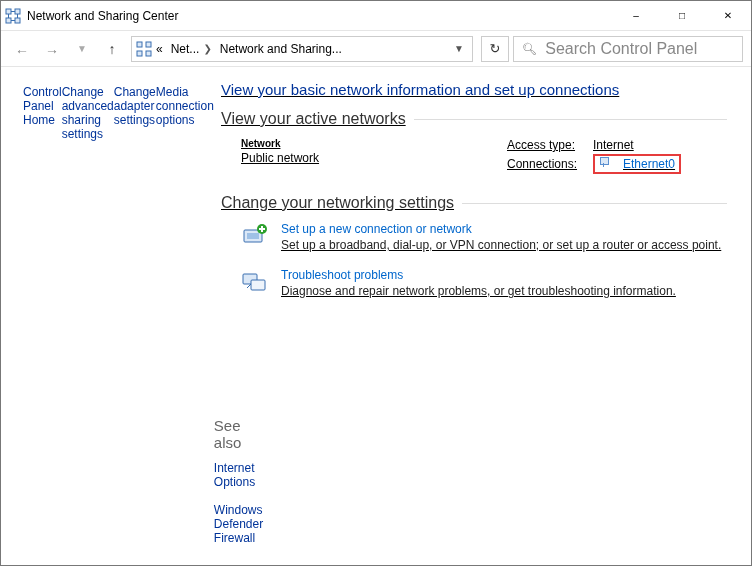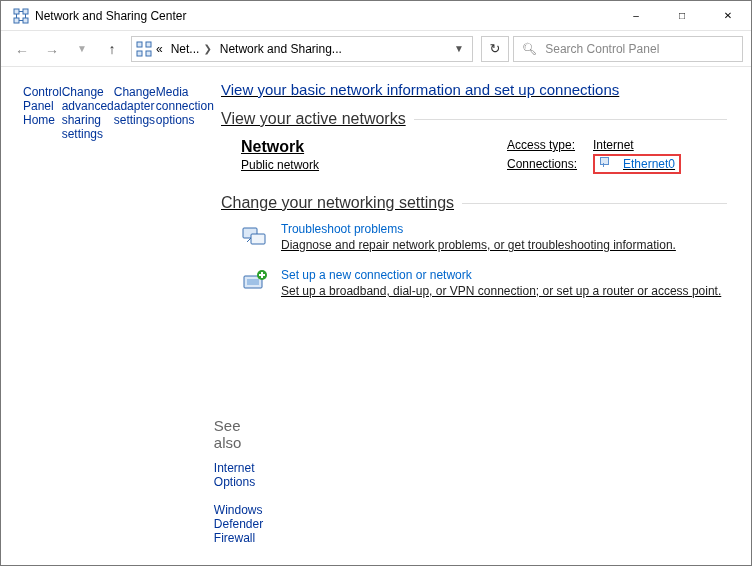--- a/index.html
+++ b/index.html
@@ -13,21 +13,21 @@
     border: 1px solid #777;
     display: flex;
     flex-direction: column;
     overflow: hidden;
   }
   
   .titlebar {
     height: 30px;
     display: flex;
     align-items: center;
-    padding: 0 0 0 12px;
+    padding: 0 0 0 4px;
     border-bottom: 1px solid #e5e5e5;
   }
   .titlebar .app-icon {
     width: 16px; height: 16px; margin-right: 6px;
     display: inline-flex; align-items: center; justify-content: center;
   }
   .titlebar .title { font-size: 12px; }
   .win-controls { margin-left: auto; display: flex; }
   .win-btn {
     width: 46px; height: 30px;
@@ -79,21 +79,21 @@
   }
   .search {
     width: 230px; height: 26px;
     border: 1px solid #ccc;
     display: flex; align-items: center;
     padding: 0 8px;
     color: #777;
     gap: 8px;
   }
   .search input {
-    border: none; outline: none; font-size: 12px; color: #000000;
+    border: none; outline: none; font-size: 16px; color: #000000;
     width: 100%;
   }
   .search input::placeholder { color: #888; }
   
   .body {
     flex: 1;
     display: flex;
     overflow: hidden;
   }
   .sidebar {
@@ -134,21 +134,21 @@
     margin: 8px 0 10px 0;
   }
   .section-h .line {
     flex: 1; height: 1px; background: #ddd; margin-left: 8px;
   }
   .active-net {
     display: flex;
     padding: 0 0 10px 20px;
   }
   .net-left { flex: 1; }
-  .net-left .name { font-weight: bold; font-size: 16px; }
+  .net-left .name { font-weight: bold; font-size: 10px; }
   .net-left .type { font-size: 12px; margin-top: 2px; }
   .net-right {
     width: 220px;
     font-size: 12px;
     margin-left: 28px;
   }
   .net-right .row { display: flex; align-items: center; margin-bottom: 2px; gap: 4px;}
   .net-right .lbl { width: 82px; }
   .net-right .val { }
   .eth-link {
@@ -288,40 +288,40 @@
 
     <div class="section-h">
       <span>Change your networking settings</span>
       <span class="line"></span>
     </div>
 
     <div class="settings-list">
       <div class="settings-item">
         <div class="icon">
           <svg width="28" height="28" viewBox="0 0 28 28">
-            <rect x="2" y="6" width="14" height="10" rx="1" fill="#dbe8f7" stroke="#3a6fb0"></rect>
-            <rect x="10" y="12" width="14" height="10" rx="1" fill="#eef4fb" stroke="#3a6fb0"></rect>
-            <path d="M6 20 L10 16" stroke="#3a6fb0"></path>
-          </svg>
-        </div>
-        <div class="txt">
-          <span class="link">Troubleshoot problems</span>
-          <div class="desc">Diagnose and repair network problems, or get troubleshooting information.</div>
-        </div>
-      </div>
-
-      <div class="settings-item">
-        <div class="icon">
-          <svg width="28" height="28" viewBox="0 0 28 28">
             <rect x="3" y="8" width="18" height="12" rx="1" fill="#dbe8f7" stroke="#3a6fb0"></rect>
             <rect x="6" y="11" width="12" height="6" fill="#9fc1e6"></rect>
             <circle cx="21" cy="7" r="5" fill="#2ca02c"></circle>
             <path d="M21 4 V10 M18 7 H24" stroke="#fff" stroke-width="2"></path>
           </svg>
         </div>
         <div class="txt">
           <span class="link">Set up a new connection or network</span>
           <div class="desc">Set up a broadband, dial-up, or VPN connection; or set up a router or access point.</div>
         </div>
       </div>
+
+      <div class="settings-item">
+        <div class="icon">
+          <svg width="28" height="28" viewBox="0 0 28 28">
+            <rect x="2" y="6" width="14" height="10" rx="1" fill="#dbe8f7" stroke="#3a6fb0"></rect>
+            <rect x="10" y="12" width="14" height="10" rx="1" fill="#eef4fb" stroke="#3a6fb0"></rect>
+            <path d="M6 20 L10 16" stroke="#3a6fb0"></path>
+          </svg>
+        </div>
+        <div class="txt">
+          <span class="link">Troubleshoot problems</span>
+          <div class="desc">Diagnose and repair network problems, or get troubleshooting information.</div>
+        </div>
+      </div>
     </div>
   </div>
 </div>
 
 </body></html>

